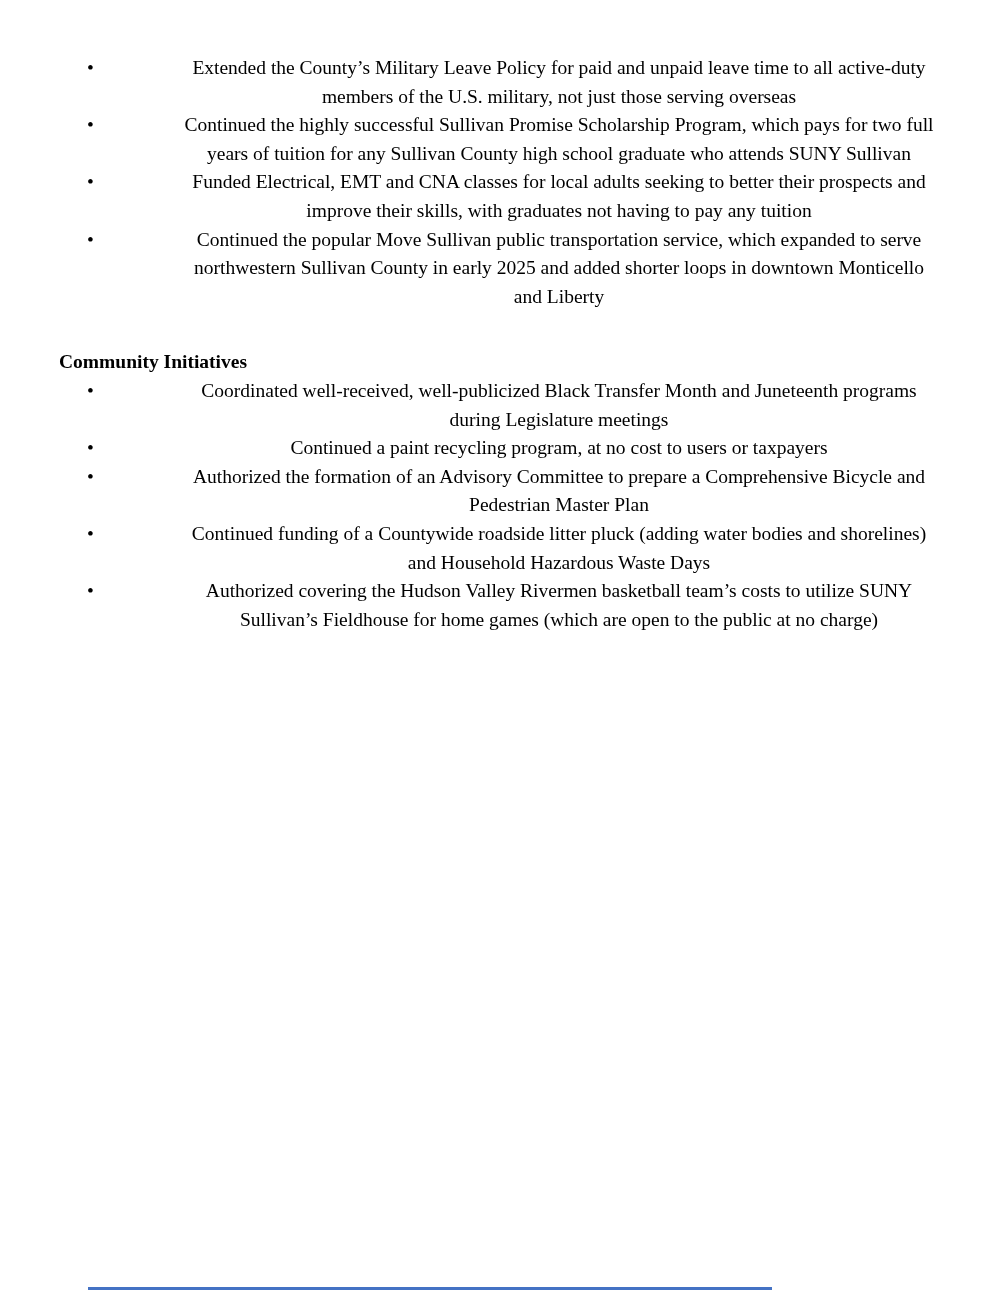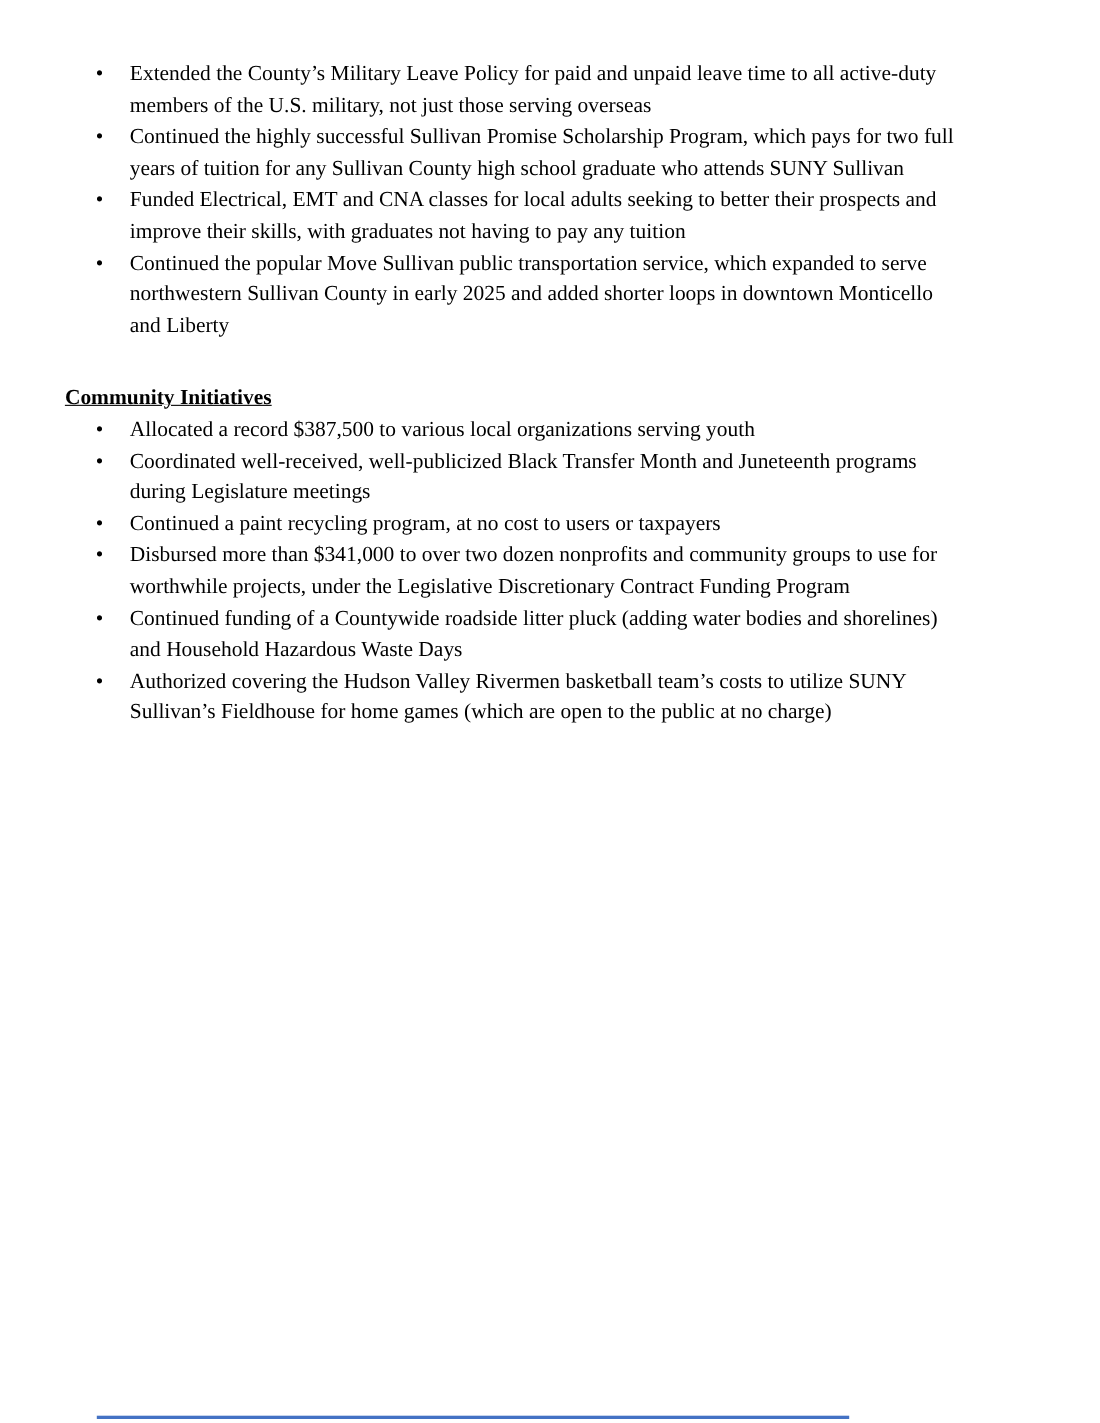--- a/index.html
+++ b/index.html
@@ -18,35 +18,35 @@
   }
   ul.bullet-list {
     margin: 0;
     padding: 0;
     list-style: none;
     max-width: 941px;
   }
   ul.bullet-list > li {
     position: relative;
     padding-left: 59px;
+    text-align: center;
   }
   ul.bullet-list > li::before {
     content: "\2022";
     position: absolute;
     left: 28px;
     top: 0;
   }
   .li-text { white-space: pre-line; }
   h2.section-heading {
     margin: 37px 0 0 0;
     font-size: 19.5px;
     line-height: 28.6px;
     font-weight: bold;
     font-family: inherit;
-    text-decoration: underline;
   }
   .bottom-rule {
     position: absolute;
     left: 88px;
     bottom: 4px;
     width: 684px;
     height: 3px;
     background: #4472C4;
   }
 </style>
@@ -63,26 +63,25 @@
     <li><span class="li-text">Funded Electrical, EMT and CNA classes for local adults seeking to better their prospects and
 improve their skills, with graduates not having to pay any tuition</span></li>
     <li><span class="li-text">Continued the popular Move Sullivan public transportation service, which expanded to serve
 northwestern Sullivan County in early 2025 and added shorter loops in downtown Monticello
 and Liberty</span></li>
   </ul>
 
   <h2 class="section-heading">Community Initiatives</h2>
 
   <ul class="bullet-list">
-    <li><span class="li-text">Allocated a record $387,500 to various local organizations serving youth</span></li>
     <li><span class="li-text">Coordinated well-received, well-publicized Black Transfer Month and Juneteenth programs
 during Legislature meetings</span></li>
     <li><span class="li-text">Continued a paint recycling program, at no cost to users or taxpayers</span></li>
-    <li><span class="li-text">Disbursed more than $341,000 to over two dozen nonprofits and community groups to use for
-worthwhile projects, under the Legislative Discretionary Contract Funding Program</span></li>
+    <li><span class="li-text">Authorized the formation of an Advisory Committee to prepare a Comprehensive Bicycle and
+Pedestrian Master Plan</span></li>
     <li><span class="li-text">Continued funding of a Countywide roadside litter pluck (adding water bodies and shorelines)
 and Household Hazardous Waste Days</span></li>
     <li><span class="li-text">Authorized covering the Hudson Valley Rivermen basketball team’s costs to utilize SUNY
 Sullivan’s Fieldhouse for home games (which are open to the public at no charge)</span></li>
   </ul>
 
   <div class="bottom-rule" style="background: rgb(68, 114, 196);"></div>
 </div>
 
 </body></html>

